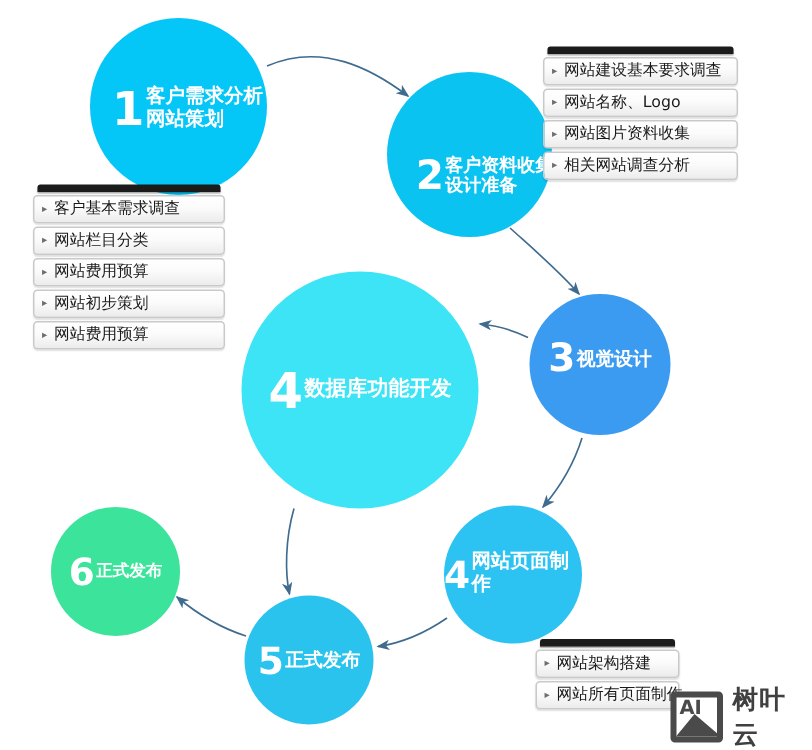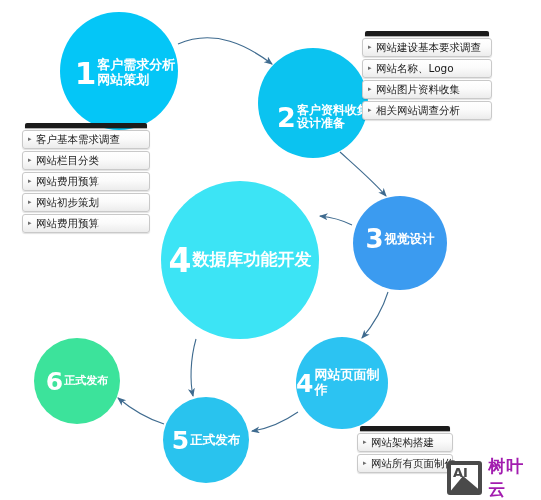--- a/index.html
+++ b/index.html
@@ -55,21 +55,21 @@
   #node2 .lbl{font-size:12px;}
 
   #node3{left:353px; top:196px; width:94px;height:94px; background:#3b9bf0;}
   #node3 .inner{transform:translate(0px,-4px);}
   #node3 .num{font-size:26px;}
   #node3 .lbl{font-size:12.5px;}
 
   #node4a{left:161px;top:181px; width:158px;height:158px; background:#3ce4f5;}
   #node4a .inner{transform:translate(0px,0px);}
   #node4a .num{font-size:33px;}
-  #node4a .lbl{font-size:17px;}
+  #node4a .lbl{font-size:14px;}
 
   #node4b{left:296px;top:337px; width:92px;height:92px; background:#2cc3f2;}
   #node4b .inner{transform:translate(0px,0px);}
   #node4b .num{font-size:25px;}
   #node4b .lbl{font-size:13px;}
 
   #node5{left:163px;top:397px; width:86px;height:86px; background:#29c3ee;}
   #node5 .inner{transform:translate(0px,0px);}
   #node5 .num{font-size:25px;}
   #node5 .lbl{font-size:12.5px;}
@@ -139,21 +139,21 @@
   }
   #wm-icon:after{
     content:"";
     position:absolute;left:-2px;bottom:-2px;
     width:0;height:0;
     border-left:14px solid transparent;
     border-right:20px solid transparent;
     border-bottom:17px solid #4a4a4a;
   }
   #wm-text{
-    font-size:17px;font-weight:bold;color:#a21caf;
+    font-size:17px;font-weight:bold;color:#404040;
     font-family:"DejaVu Sans","Liberation Sans",sans-serif;
     letter-spacing:1px;
   }
 </style>
 </head>
 <body>
 
 <div id="stage">
 
   <svg id="arrows" viewBox="0 0 541 500">

